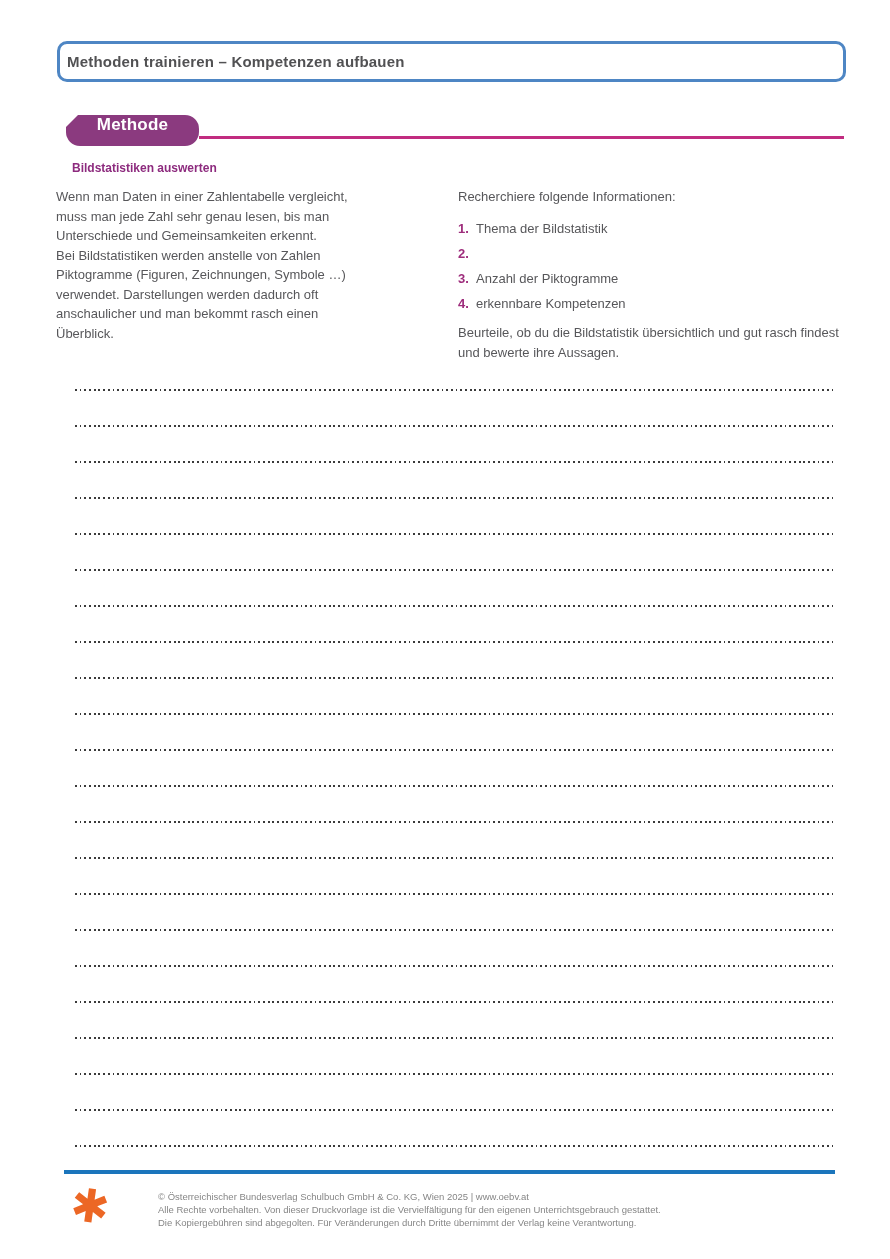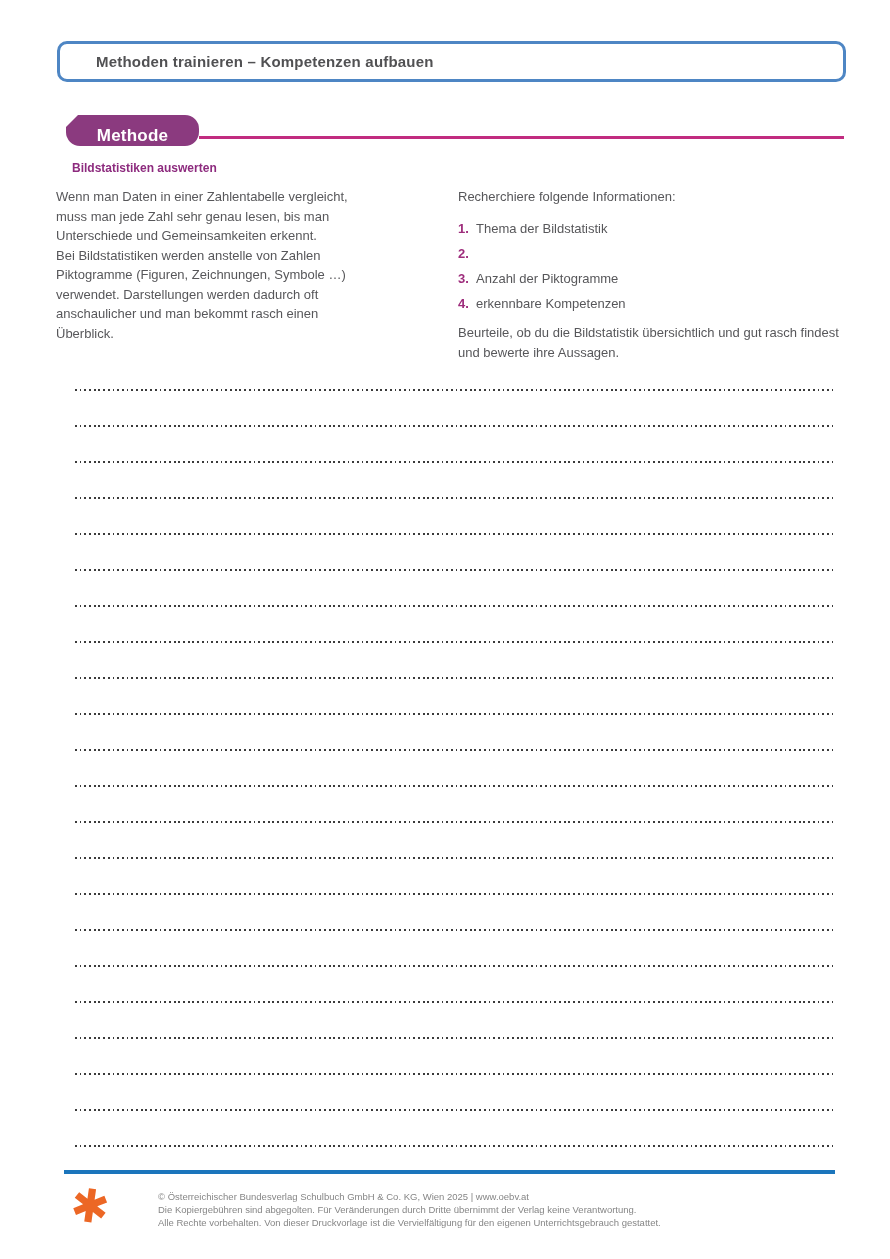--- a/index.html
+++ b/index.html
@@ -19,29 +19,29 @@
   body{
     width:890px;height:1259px;background:#ffffff;position:relative;
     font-family:"Liberation Sans", sans-serif;overflow:hidden;
   }
   .banner{
     position:absolute;left:57px;top:41px;width:789px;height:41px;
     box-sizing:border-box;border:3px solid var(--banner_border_blue);
     border-radius:10px;display:flex;align-items:center;background:#fff;
   }
   .banner-title{
-    padding-left:36px;font-size:15px;font-weight:bold;
+    padding-left:7px;font-size:15px;font-weight:bold;
     color:var(--banner_text_gray);letter-spacing:.2px;
   }
   .badge{
     position:absolute;left:66px;top:115px;width:133px;height:31px;
     background:var(--badge_purple);
     border-radius:4px 14px 14px 14px;
     clip-path:polygon(12px 0, 100% 0, 100% 100%, 0 100%, 0 12px);
-    display:flex;align-items:flex-end;justify-content:center;
+    display:flex;align-items:flex-start;justify-content:center;
   }
   .badge-label{color:#ffffff;font-weight:bold;font-size:17px;letter-spacing:.2px;}
   .method-rule{
     position:absolute;left:199px;top:136px;width:645px;height:3px;
     background:var(--rule_magenta);
   }
   .section-heading{
     position:absolute;left:72px;top:161px;
     font-size:12px;font-weight:bold;color:var(--heading_purple);
   }
@@ -154,16 +154,16 @@
     <div class="wline"></div>
     <div class="wline"></div>
   </div>
 
 <div class="footer-rule"></div>
 <div class="publisher-logo">✱</div>
 <div class="footer-text">
 
     <div>© Österreichischer Bundesverlag Schulbuch GmbH &amp; Co. KG, Wien 2025 | www.oebv.at</div>
 
+    <div>Alle Rechte vorbehalten. Von dieser Druckvorlage ist die Vervielfältigung für den eigenen Unterrichtsgebrauch gestattet.</div>
+
     <div>Die Kopiergebühren sind abgegolten. Für Veränderungen durch Dritte übernimmt der Verlag keine Verantwortung.</div>
-
-    <div>Alle Rechte vorbehalten. Von dieser Druckvorlage ist die Vervielfältigung für den eigenen Unterrichtsgebrauch gestattet.</div>
   </div>
 
 </body></html>

